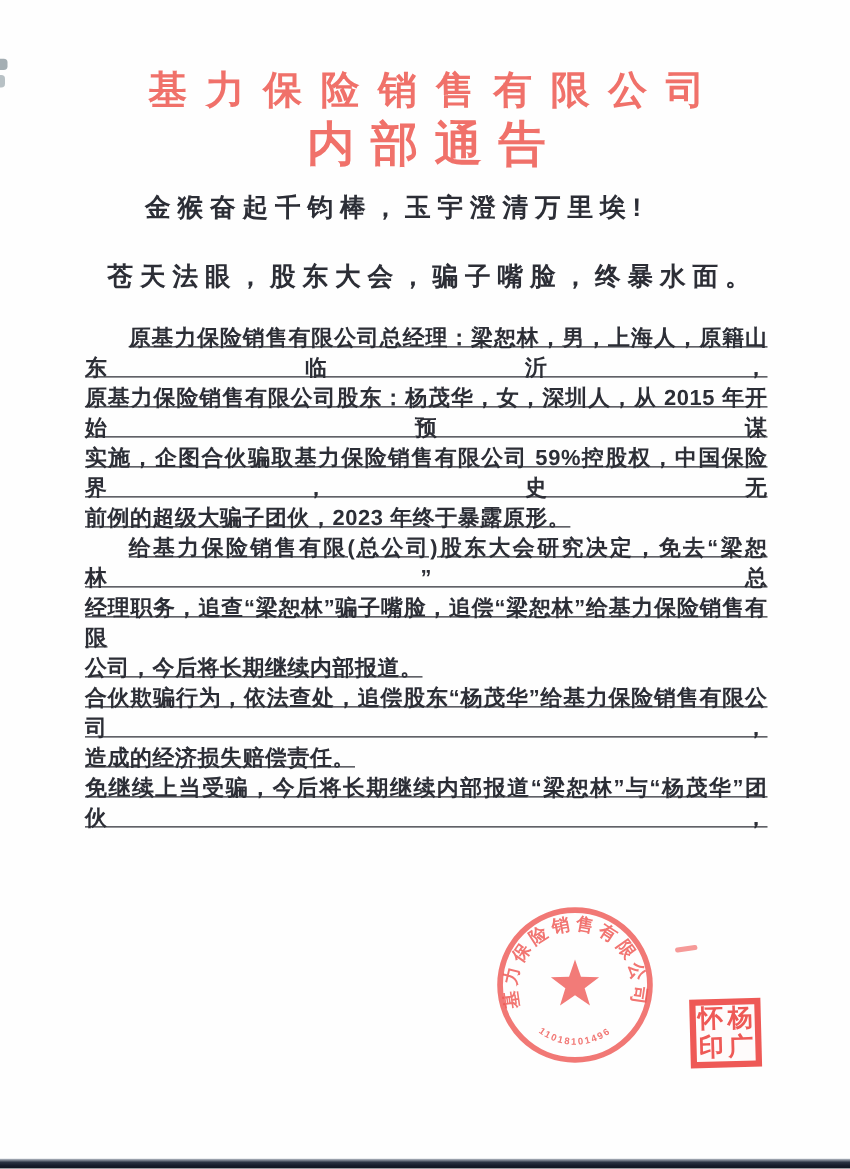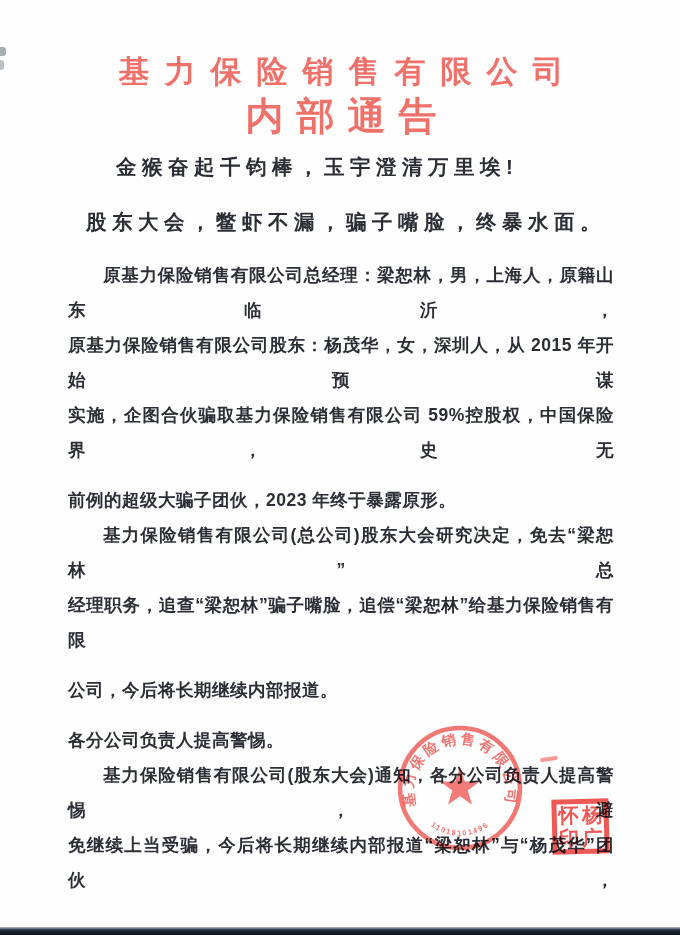--- a/index.html
+++ b/index.html
@@ -48,25 +48,26 @@
     white-space:nowrap;
   }
   .slogan.first{margin-top:12px;text-indent:30px;}
 
   .body-text{margin-top:0;}
   .line{
     color:var(--ink);
     font-size:17.5px;
     font-weight:bold;
     letter-spacing:0.5px;
-    line-height:35px;
+    line-height:24px;
     text-align:justify;
     text-align-last:justify;
+    text-decoration:underline;
   }
-  .line.last{text-align:center;text-align-last:left;margin-top:15px;}
+  .line.last{text-align:center;text-align-last:left;}
   .line.indent{text-indent:35px;}
 
   
   .round-seal{
     position:absolute;
     left:396px;top:724px;
     width:128px;height:128px;
     mix-blend-mode:multiply;
     opacity:0.92;
   }
@@ -114,35 +115,35 @@
 </head>
 <body>
 
 <div class="page">
   <div class="content">
 
     <h1 class="doc-title">基力保险销售有限公司</h1>
     <h2 class="doc-subtitle">内部通告</h2>
 
     <p class="slogan first">金猴奋起千钧棒，玉宇澄清万里埃!</p>
-    <p class="slogan">股东大会，鳖虾不漏，骗子嘴脸，终暴水面。</p>
+    <p class="slogan">苍天法眼，股东大会，骗子嘴脸，终暴水面。</p>
 
     <div class="body-text">
       <div class="line indent">原基力保险销售有限公司总经理：梁恕林，男，上海人，原籍山东临沂，</div>
       <div class="line">原基力保险销售有限公司股东：杨茂华，女，深圳人，从 2015 年开始预谋</div>
       <div class="line">实施，企图合伙骗取基力保险销售有限公司 59%控股权，中国保险界，史无</div>
       <div class="line last">前例的超级大骗子团伙，2023 年终于暴露原形。</div>
 
-      <div class="line indent">基力保险销售有限公司(总公司)股东大会研究决定，免去“梁恕林”总</div>
+      <div class="line indent">给基力保险销售有限(总公司)股东大会研究决定，免去“梁恕林”总</div>
       <div class="line">经理职务，追查“梁恕林”骗子嘴脸，追偿“梁恕林”给基力保险销售有限</div>
       <div class="line last">公司，今后将长期继续内部报道。</div>
 
-      <div class="line last">各分公司负责人提高警惕。</div>
+      <div class="line">合伙欺骗行为，依法查处，追偿股东“杨茂华”给基力保险销售有限公司，</div>
+      <div class="line last">造成的经济损失赔偿责任。</div>
 
-      <div class="line indent">基力保险销售有限公司(股东大会)通知，各分公司负责人提高警惕，避</div>
       <div class="line">免继续上当受骗，今后将长期继续内部报道“梁恕林”与“杨茂华”团伙，</div>
 
     </div>
 
   </div>
 
   <svg class="round-seal" viewBox="0 0 126 126" xmlns="http://www.w3.org/2000/svg">
     <circle cx="63" cy="63" r="59" fill="none" stroke="#ee4743" stroke-width="4.5" opacity="0.8"></circle>
     <path id="sealArcTop" d="M 20,82 A 46,46 0 1 1 106,82" fill="none"></path>
     <path id="sealArcBottom" d="M 22,86 A 47,47 0 0 0 104,86" fill="none"></path>

